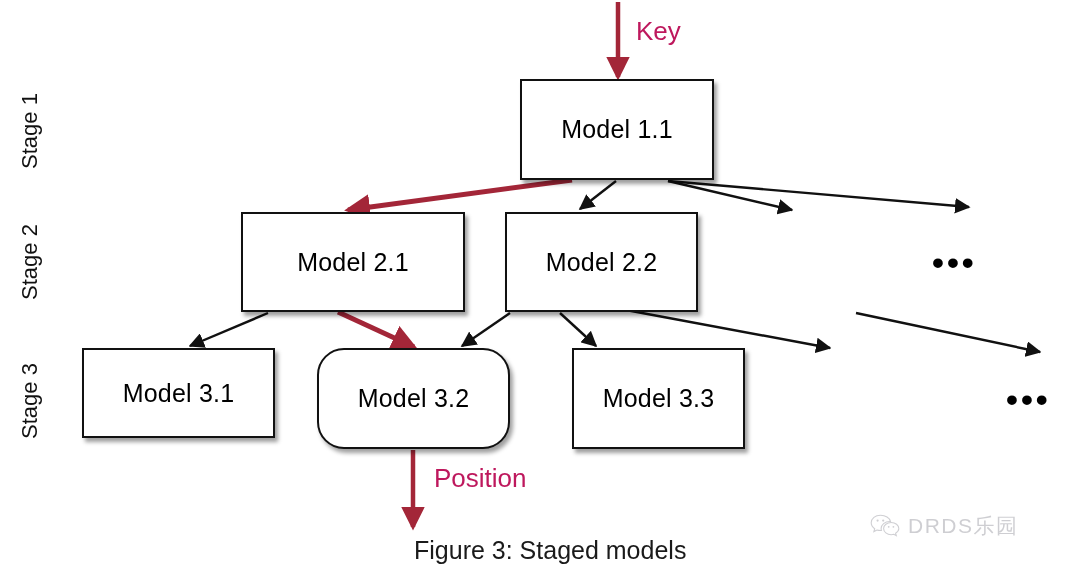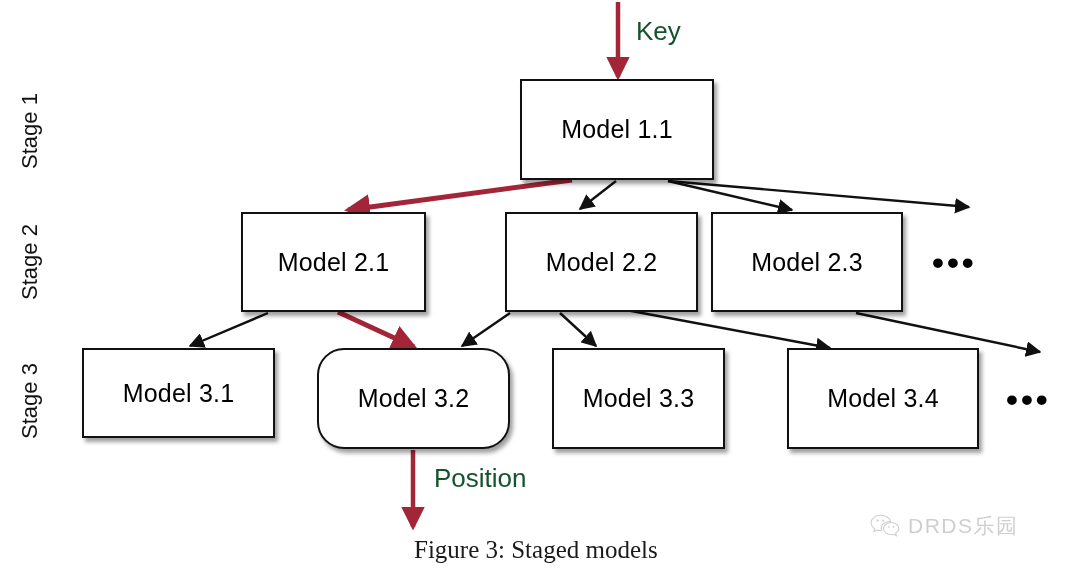--- a/index.html
+++ b/index.html
@@ -60,27 +60,27 @@
     font-weight: 700;
     color: #000000;
     letter-spacing: 3px;
     line-height: 1;
     z-index: 4;
   }
   .flow-label {
     position: absolute;
     font-family: "Liberation Sans", sans-serif;
     font-size: 26px;
-    color: #14532d;
+    color: #be185d;
     white-space: nowrap;
     z-index: 5;
   }
   .caption {
     position: absolute;
-    font-family: Liberation Serif, serif;
+    font-family: Liberation Sans, sans-serif;
     font-size: 25px;
     color: #1a1a1a;
     white-space: nowrap;
     z-index: 4;
   }
   .watermark {
     position: absolute;
     display: flex;
     align-items: center;
     gap: 8px;
@@ -142,44 +142,38 @@
     <span>Stage 2</span>
   </div>
   <div class="stage-label" style="left:-15px; top:388px; width:90px; text-align:center;">
     <span>Stage 3</span>
   </div>
 
   <div class="node" style="left:520px; top:79px; width:194px; height:101px;text-align:center;">
     <span class="node-label">Model 1.1</span>
   </div>
 
-  <div class="node" style="left:241px; top:212px; width:185px; height:100px;">
+  <div class="node" style="left:241px; top:212px; width:224px; height:100px;">
     <span class="node-label">Model 2.1</span>
   </div>
   <div class="node" style="left:477px; top:212px; width:193px; height:100px;margin-left:28px;">
     <span class="node-label">Model 2.2</span>
   </div>
-  <div class="node" style="left:711px; top:212px; width:192px; height:100px;">
-    <span class="node-label">Model 2.3</span>
-  </div>
   <div class="ellipsis" style="left:932px; top:245px;">
     <span>•••</span>
   </div>
 
   <div class="node" style="left:82px; top:348px; width:193px; height:90px;">
     <span class="node-label">Model 3.1</span>
   </div>
   <div class="node" style="left:317px; top:348px; width:193px; height:101px;border-radius:27px;">
     <span class="node-label">Model 3.2</span>
   </div>
-  <div class="node" style="left:552px; top:348px; width:173px; height:101px;">
+  <div class="node" style="left:572px; top:348px; width:173px; height:101px;">
     <span class="node-label">Model 3.3</span>
-  </div>
-  <div class="node" style="left:787px; top:348px; width:192px; height:101px;">
-    <span class="node-label">Model 3.4</span>
   </div>
   <div class="ellipsis" style="left:1006px; top:382px;">
     <span>•••</span>
   </div>
 
   <div class="flow-label" style="left:636px; top:16px;">
     <span>Key</span>
   </div>
   <div class="flow-label" style="left:434px; top:463px;">
     <span>Position</span>

